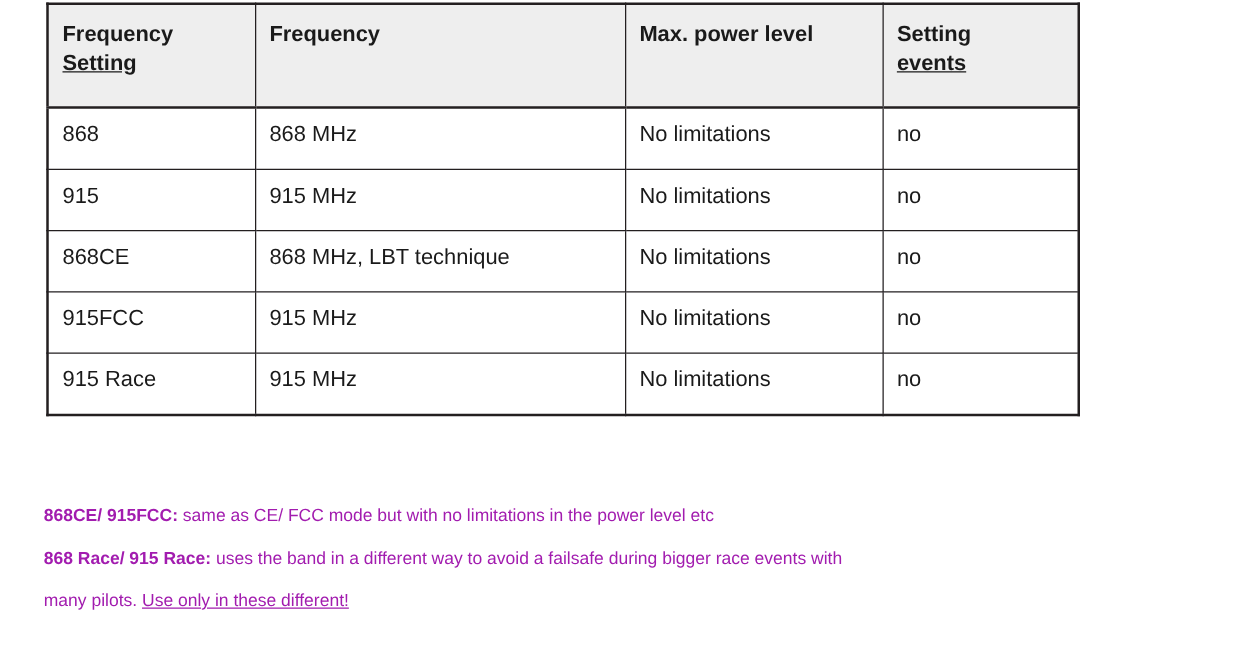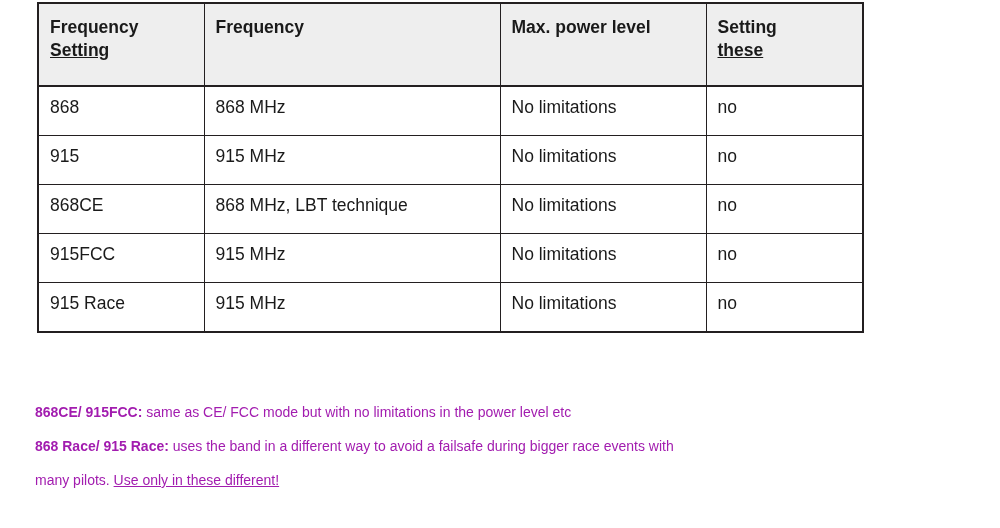--- a/index.html
+++ b/index.html
@@ -118,21 +118,21 @@
             <span class="hdr-l2">Setting</span>
           </th>
           <th>
             <span>Frequency</span>
           </th>
           <th>
             <span>Max. power level</span>
           </th>
           <th>
             <span>Setting</span>
-            <span class="hdr-l2">these</span>
+            <span class="hdr-l2">events</span>
           </th>
         </tr>
       </thead>
       <tbody>
         <tr>
           <td>868</td>
           <td>868 MHz</td>
           <td>No limitations</td>
           <td>no</td>
         </tr>

